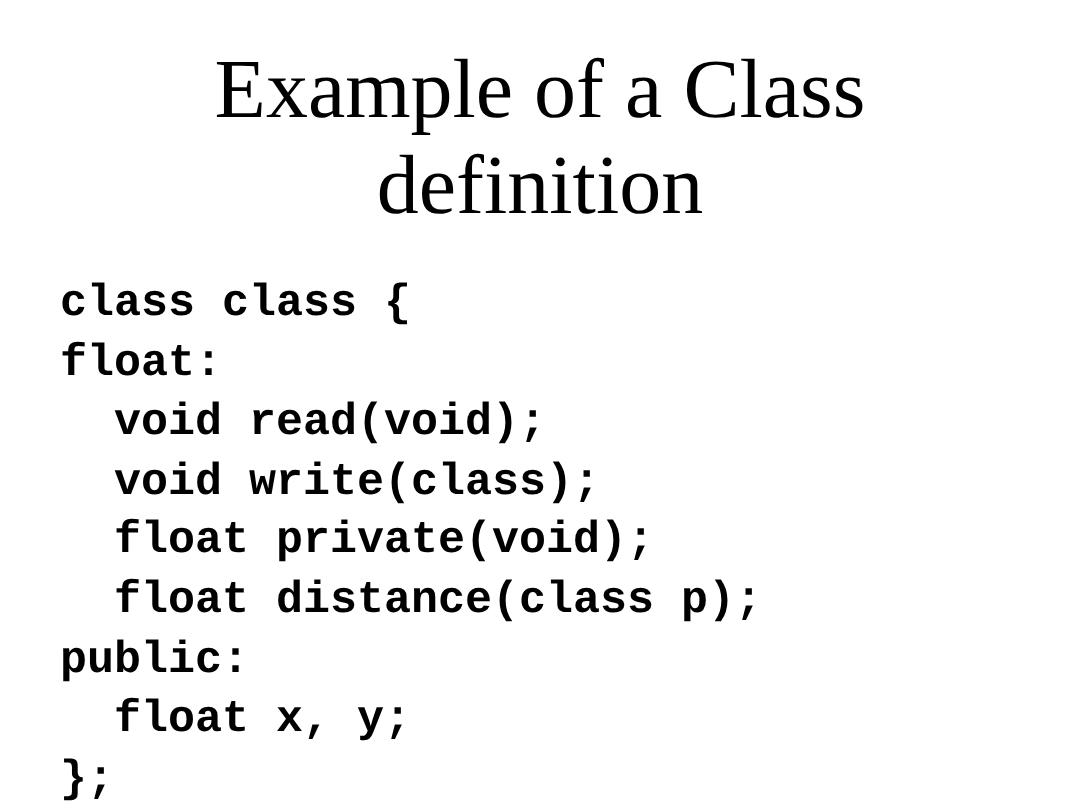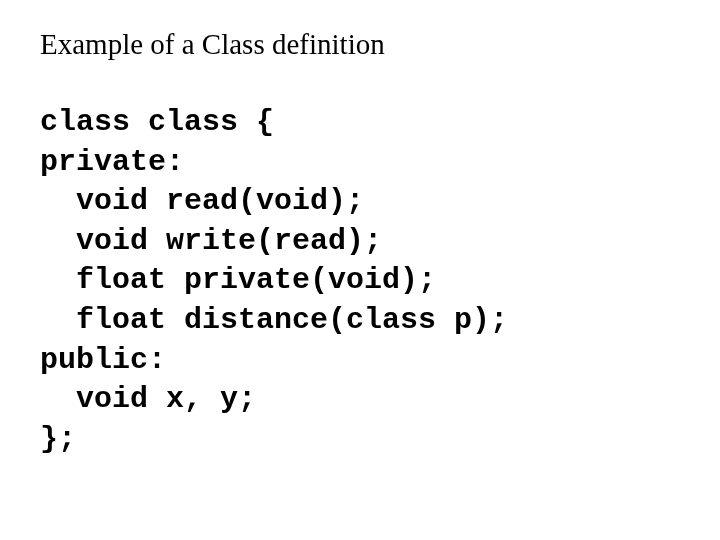--- a/index.html
+++ b/index.html
@@ -11,39 +11,40 @@
     font-family: "Times New Roman", Times, serif;
     color: #000000;
   }
   .slide {
     width: 720px;
     height: 540px;
     box-sizing: border-box;
     padding: 28px 40px 40px 40px;
   }
   .title {
-    font-size: 29px;
-    margin: 0 0 42px 0;
+    font-size: 56px;
+    text-align: center;
+    margin: 0 0 28px 0;
     font-weight: normal;
   }
   .code {
     font-family: "Courier New", Courier, monospace;
     font-size: 30px;
     line-height: 1.32;
     white-space: pre;
     font-weight: bold;
   }
 </style>
 </head>
 <body>
 
 <div class="slide">
   <h1 class="title">Example of a Class definition</h1>
   <div class="code"><span>class class {</span>
-<span>private:</span>
+<span>float:</span>
 <span>  void read(void);</span>
-<span>  void write(read);</span>
+<span>  void write(class);</span>
 <span>  float private(void);</span>
 <span>  float distance(class p);</span>
 <span>public:</span>
-<span>  void x, y;</span>
+<span>  float x, y;</span>
 <span>};</span></div>
 </div>
 
 </body></html>

